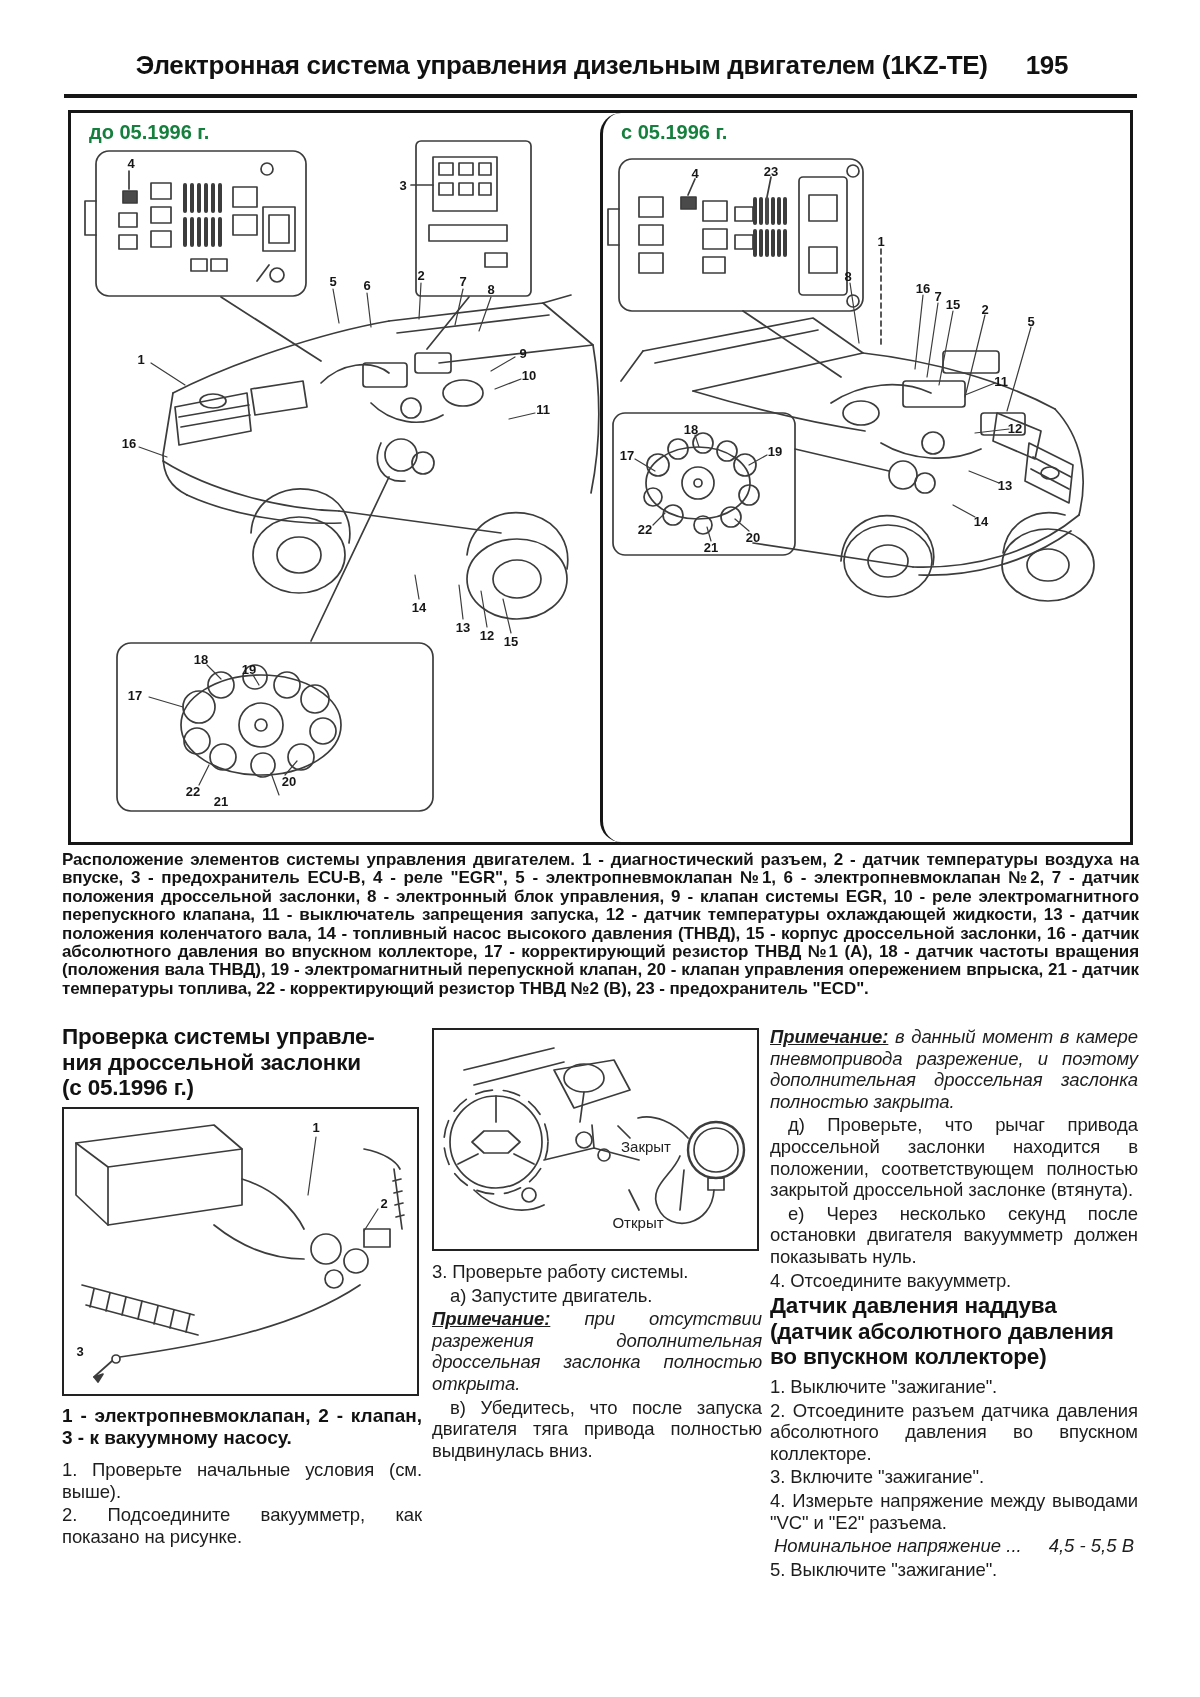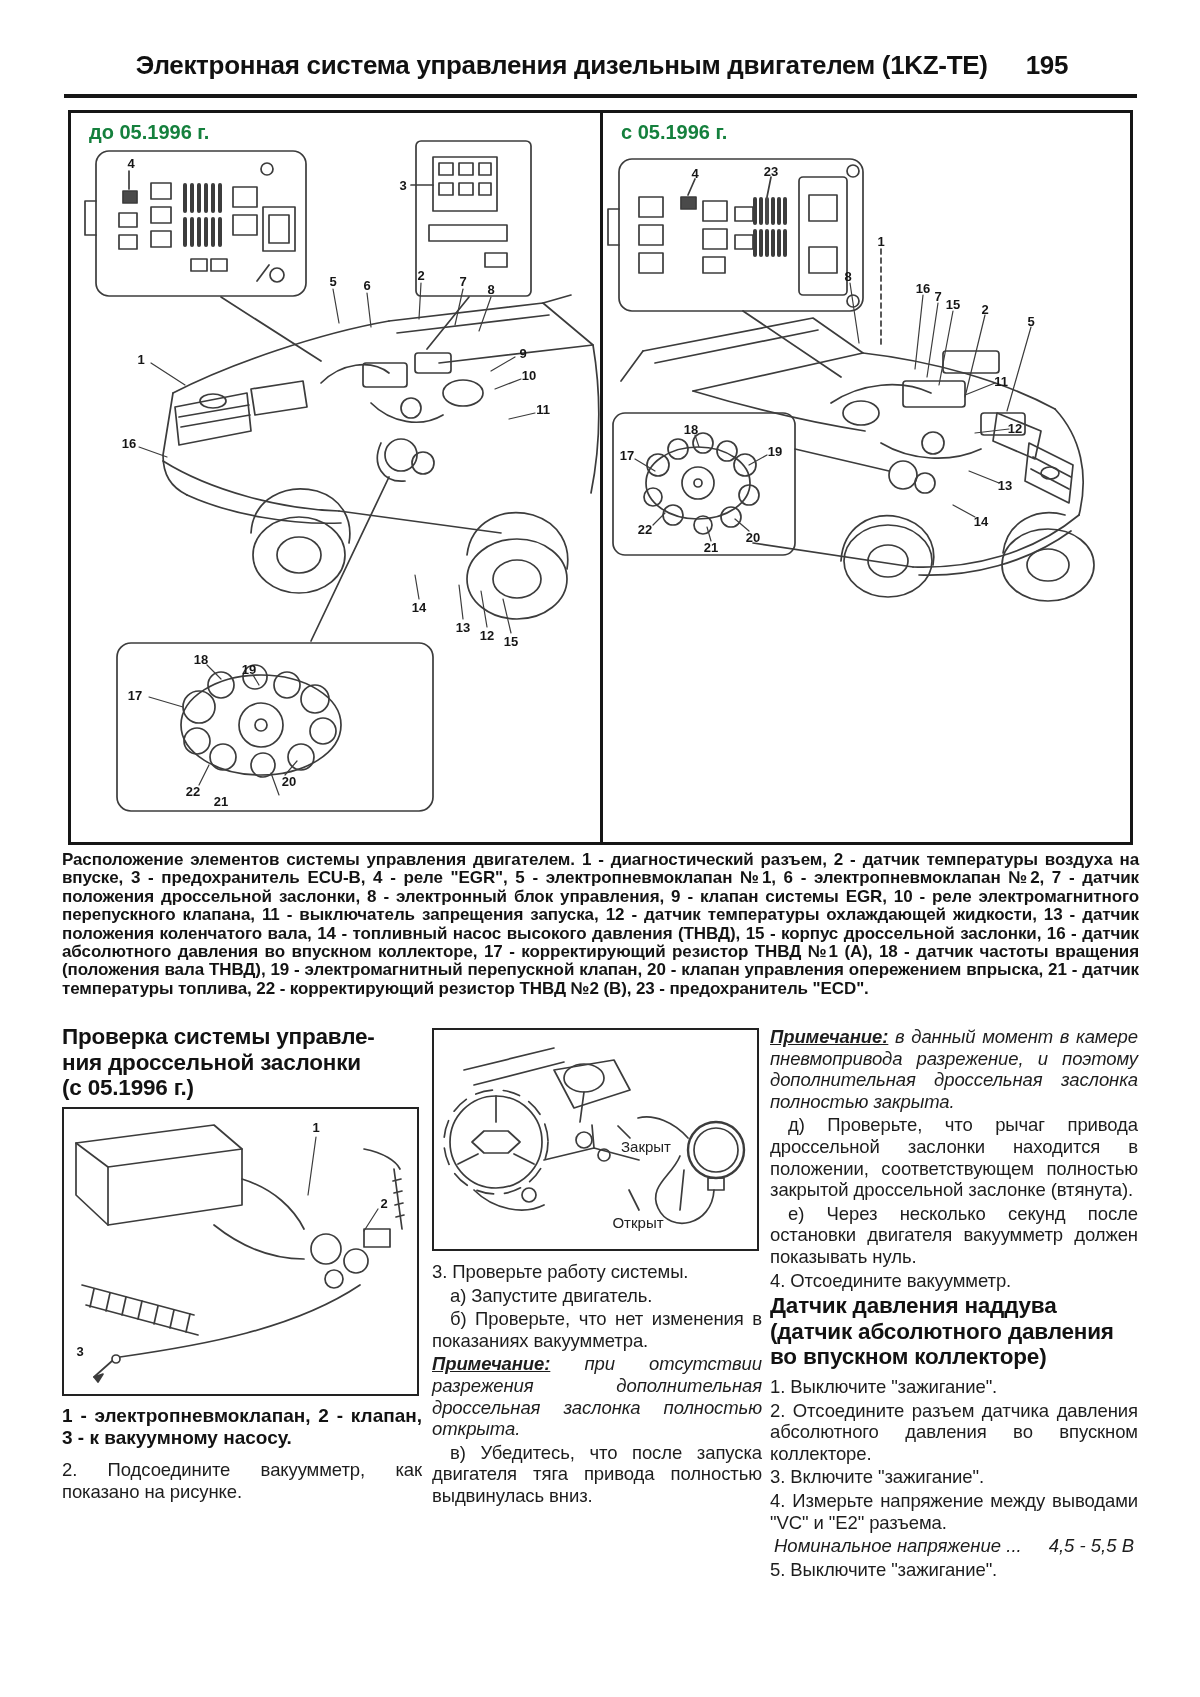--- a/index.html
+++ b/index.html
@@ -7,21 +7,21 @@
     width:1200px;height:1697px;position:relative;background:#ffffff;
     font-family:"Liberation Sans",sans-serif;color:#1d1d1d;overflow:hidden;
   }
   .abs{position:absolute;}
   .hdr{left:70px;top:50px;width:1064px;display:flex;justify-content:center;align-items:baseline;gap:38px;
        font-weight:bold;font-size:26px;letter-spacing:-0.3px;color:#111;}
   .rule{left:64px;top:94px;width:1073px;height:4px;background:#161616;}
   .figure{left:68px;top:110px;width:1059px;height:729px;border:3px solid #161616;display:flex;background:#fff;}
   .panel{position:relative;height:729px;}
   .panel.pl{width:529px;}
-  .panel.pr{width:527px;border-left:3px solid #161616;}
+  .panel.pr{width:527px;border-left:3px solid #161616;border-radius:21px;}
   .panel-label{position:absolute;left:18px;top:8px;font-weight:bold;font-size:20px;color:#15803d;}
   svg.art{position:absolute;left:0;top:0;}
   .co{position:absolute;transform:translate(-50%,-50%);font-weight:bold;font-size:13px;color:#161616;line-height:1;white-space:nowrap;}
   .caption{left:62px;top:851px;width:1077px;font-weight:bold;font-size:17px;line-height:18.4px;
            text-align:justify;letter-spacing:-0.1px;color:#141414;}
   .colL{left:62px;top:1024px;width:360px;}
   .colM{left:432px;top:1028px;width:330px;}
   .colR{left:770px;top:1026px;width:368px;}
   h3.sec{font-size:22.5px;font-weight:bold;line-height:1.14;margin:0;white-space:pre-line;color:#121212;letter-spacing:-0.2px;}
   .diagbox{position:relative;border:2.5px solid #222;background:#fff;}
@@ -386,20 +386,21 @@
           <line x1="252" y1="28" x2="244" y2="86"></line>
           <line x1="314" y1="100" x2="300" y2="122"></line>
         </g>
       </g>
     </svg>
   <span class="co" style="left: 252px; top: 18px;">1</span>
       <span class="co" style="left: 320px; top: 94px;">2</span>
       <span class="co" style="left: 16px; top: 242px;">3</span>
     </div>
   <p class="capbold">1 - электропневмоклапан, 2 - клапан, 3 - к вакуумному насосу.</p>
+  <p class="p">1. Проверьте начальные условия (см. выше).</p>
   <p class="p">2. Подсоедините вакуумметр, как показано на рисунке.</p>
 </div>
 
 <div class="abs colM">
   <div class="diagbox dM">
     <svg class="art" width="323" height="219" viewBox="0 0 323 219">
       <g stroke="#3c3c3c" fill="none" stroke-width="1.7" stroke-linejoin="round" stroke-linecap="round">
         <path d="M30,40 L120,18"></path>
           <path d="M40,55 L130,32"></path>
         <circle cx="62" cy="112" r="46"></circle>
@@ -425,21 +426,20 @@
         <rect x="274" y="148" width="16" height="12"></rect>
         <path d="M280,160 C278,196 236,204 224,178 C214,156 238,146 246,126"></path>
         <path d="M254,108 C240,92 220,84 204,88"></path>
       </g>
     </svg>
     <span class="diag-label" style="left:212px;top:116px;">Закрыт</span>
     <span class="diag-label" style="left:204px;top:192px;">Открыт</span>
   </div>
   <p class="p">3. Проверьте работу системы.</p>
   <p class="p ind">а) Запустите двигатель.</p>
-  <p class="p ind">б) Проверьте, что нет изменения в показаниях вакуумметра.</p>
   <p class="p note"><span class="nl">Примечание:</span><span> при отсутствии разрежения дополнительная дроссельная заслонка полностью открыта.</span></p>
   <p class="p ind">в) Убедитесь, что после запуска двигателя тяга привода полностью выдвинулась вниз.</p>
 </div>
 
 <div class="abs colR">
   <p class="p note"><span class="nl">Примечание:</span><span> в данный момент в камере пневмопривода разрежение, и поэтому дополнительная дроссельная заслонка полностью закрыта.</span></p>
   <p class="p ind">д) Проверьте, что рычаг привода дроссельной заслонки находится в положении, соответствующем полностью закрытой дроссельной заслонке (втянута).</p>
   <p class="p ind">е) Через несколько секунд после остановки двигателя вакуумметр должен показывать нуль.</p>
   <p class="p">4. Отсоедините вакуумметр.</p>
   <h3 class="sec mt10">Датчик давления наддува

